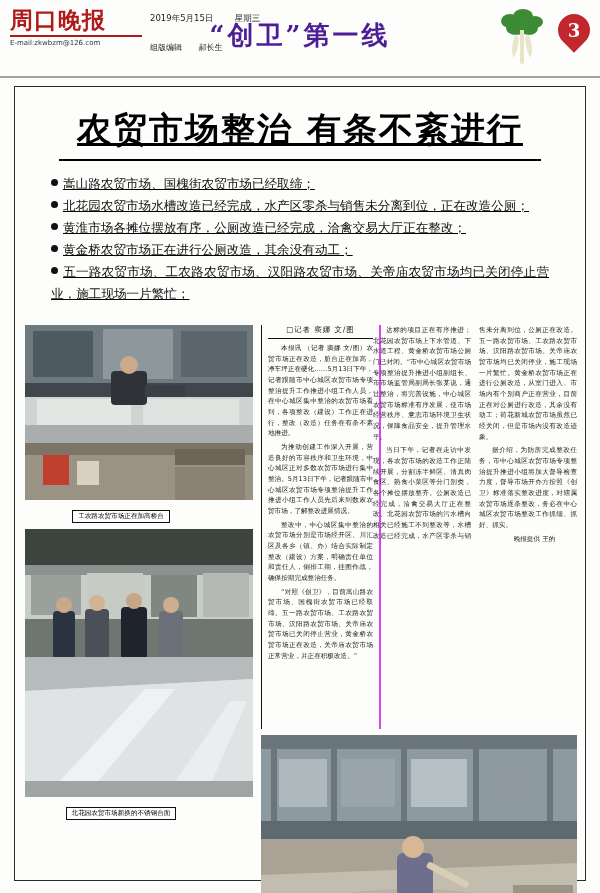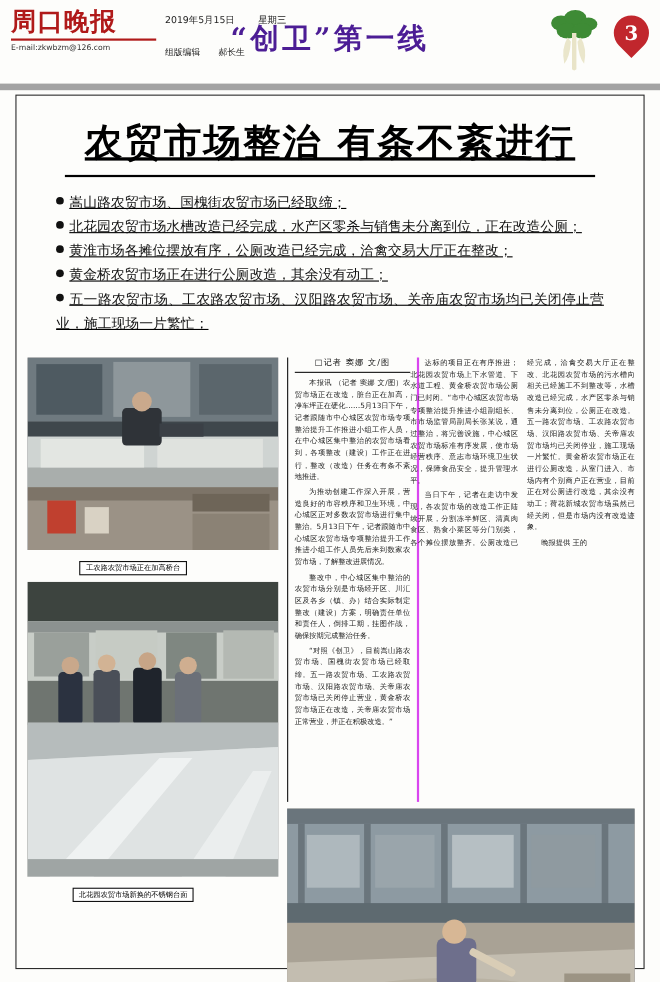--- a/index.html
+++ b/index.html
@@ -18,21 +18,21 @@
     width: 600px;
     height: 893px;
     background: #fdfdfb;
     box-sizing: border-box;
   }
 
   
   .masthead {
     position: relative;
     height: 76px;
-    border-bottom: 6px solid #a3a3a3;
+    border-bottom: 2px solid #a3a3a3;
     padding: 0;
     text-decoration: underline;
   }
   .logo-block {
     position: absolute;
     left: 10px;
     top: 8px;
     width: 132px;
   }
   .logo-title {
@@ -213,21 +213,21 @@
     line-height: 1.62;
     text-align: justify;
     color: #1b1b1b;
     font-family: "DejaVu Sans", "Liberation Sans", sans-serif;
   }
   .body-text p { margin: 0 0 3px 0; text-indent: 13px; }
   .col-right .body-text {
     column-count: 2;
     column-gap: 8px;
   }
-  .signoff { text-align: left; }
+  .signoff { text-align: center; }
 
   
   .photo {
     position: relative;
     overflow: hidden;
     background: #8a8a8a;
   }
   .cap-box {
     display: inline-block;
     border: 1px solid #111;
@@ -382,20 +382,21 @@
           <p>为推动创建工作深入开展，营造良好的市容秩序和卫生环境，中心城区正对多数农贸市场进行集中整治。5月13日下午，记者跟随市中心城区农贸市场专项整治提升工作推进小组工作人员先后来到数家农贸市场，了解整改进展情况。</p>
           <p>整改中，中心城区集中整治的农贸市场分别是市场经开区、川汇区及各乡（镇、办）结合实际制定整改（建设）方案，明确责任单位和责任人，倒排工期，挂图作战，确保按期完成整治任务。</p>
           <p>“对照《创卫》，目前嵩山路农贸市场、国槐街农贸市场已经取缔。五一路农贸市场、工农路农贸市场、汉阳路农贸市场、关帝庙农贸市场已关闭停止营业，黄金桥农贸市场正在改造，关帝庙农贸市场正常营业，并正在积极改造。”</p>
         </div>
       </div>
 
       <div class="col-right">
         <div class="body-text">
           <p>达标的项目正在有序推进；北花园农贸市场上下水管道、下水道工程、黄金桥农贸市场公厕门已封闭。“市中心城区农贸市场专项整治提升推进小组副组长、市市场监管局副局长张某说，通过整治，将完善设施，中心城区农贸市场标准有序发展，使市场经营秩序、意志市场环境卫生状况，保障食品安全，提升管理水平。</p>
           <p>当日下午，记者在走访中发现，各农贸市场的改造工作正陆续开展，分割冻半鲜区、清真肉食区、熟食小菜区等分门别类，各个摊位摆放整齐。公厕改造已经完成，洽禽交易大厅正在整改、北花园农贸市场的污水槽向相关已经施工不到整改等，水槽改造已经完成，水产区零杀与销售未分离到位，公厕正在改造。五一路农贸市场、工农路农贸市场、汉阳路农贸市场、关帝庙农贸市场均已关闭停业，施工现场一片繁忙。黄金桥农贸市场正在进行公厕改造，从室门进入、市场内有个别商户正在营业，目前正在对公厕进行改造，其余没有动工；荷花新城农贸市场虽然已经关闭，但是市场内没有改造迹象。</p>
+          <p>据介绍，为防所完成整改任务，市中心城区农贸市场专项整治提升推进小组将加大督导检查力度，督导市场开办方按照《创卫》标准落实整改进度，对辖属农贸市场逐条整改，务必在中心城区农贸市场整改工作抓细、抓好、抓实。</p>
           <p class="signoff">晚报提供 王的</p>
         </div>
       </div>
 
       <div class="photo3">
         <div class="photo" style="width:316px;height:243px;">
           <svg width="316" height="243" viewBox="0 0 316 243">
             <rect width="316" height="243" fill="#b4b0a6"></rect>
             <rect x="0" y="0" width="316" height="92" fill="#8d9aa2"></rect>
             <g fill="#6a757c">

